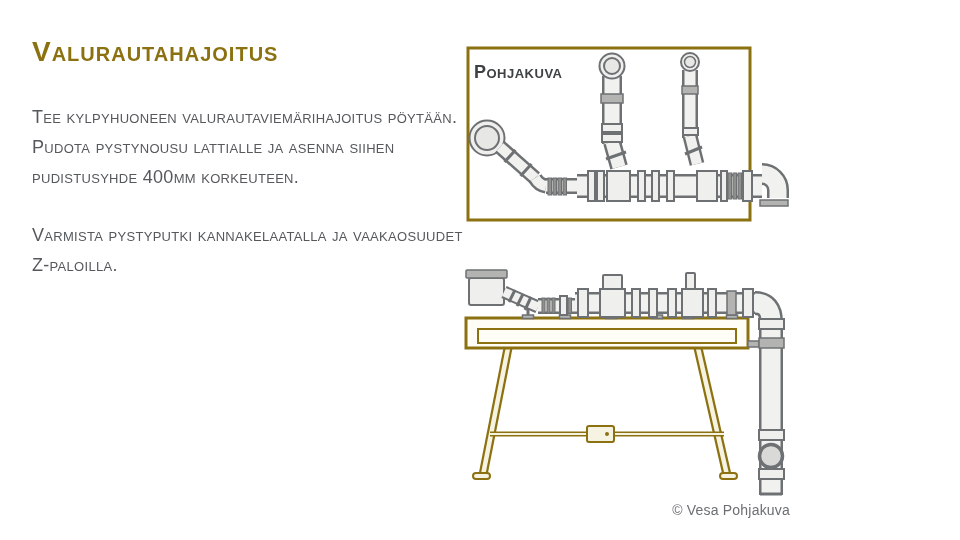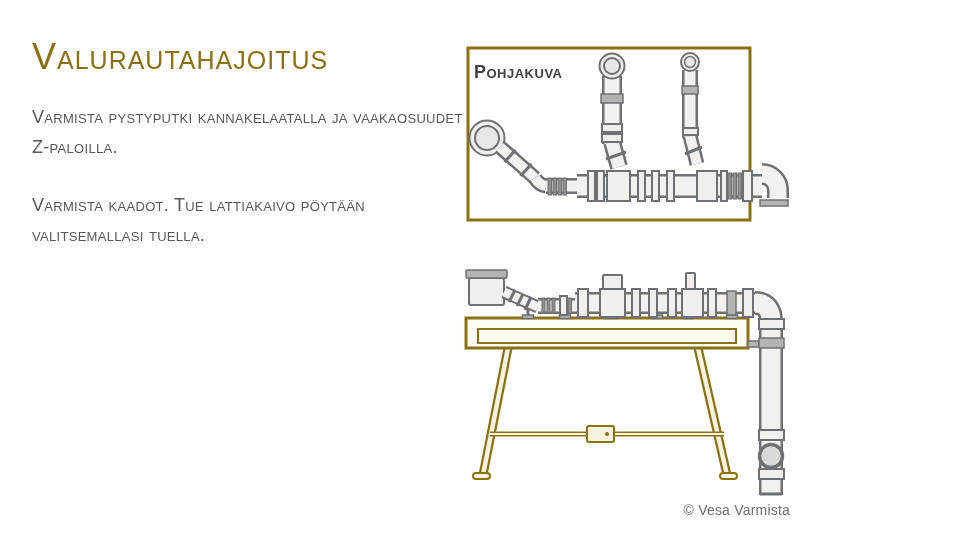--- a/index.html
+++ b/index.html
@@ -2,21 +2,21 @@
 <html><head>
 <meta charset="utf-8">
 <style>
   html,body{margin:0;padding:0;background:#ffffff;}
   .slide{
     position:relative;width:960px;height:540px;background:#ffffff;overflow:hidden;
     font-family:"Liberation Sans",sans-serif;
   }
   .title{
     position:absolute;left:32px;top:36px;
-    font-size:36px;font-weight:normal;font-variant:small-caps;
+    font-size:28px;font-weight:bold;font-variant:small-caps;
     letter-spacing:1px;color:#8c7110;white-space:nowrap;
   }
   .body-text{position:absolute;left:32px;top:102px;width:440px;}
   .body-text p{
     margin:0 0 28px 0;font-size:18px;line-height:30px;
     font-variant:small-caps;letter-spacing:0.3px;color:#55595c;
   }
   .fig{position:absolute;}
   .fig-top{left:440px;top:40px;width:360px;height:200px;font-weight:bold;}
   .fig-bottom{left:440px;top:262px;width:360px;height:258px;}
@@ -41,22 +41,22 @@
   .wood-fit{fill:#f7f3e3;stroke:#8c7110;stroke-width:2;}
 </style>
 </head>
 <body>
 
 <div class="slide">
 
   <div class="title">Valurautahajoitus</div>
 
   <div class="body-text">
+    <p>Tee kylpyhuoneen valurautaviemärihajoitus pöytään. Pudota pystynousu lattialle ja asenna siihen pudistusyhde 400mm korkeuteen.</p>
     <p>Varmista pystyputki kannakelaatalla ja vaakaosuudet Z-paloilla.</p>
-    <p>Varmista kaadot. Tue lattiakaivo pöytään valitsemallasi tuella.</p>
   </div>
 
   <div class="fig fig-top">
     <svg width="360" height="200" viewBox="0 0 360 200">
 
       <rect x="28" y="8" width="282" height="172" fill="none" stroke="#8c7110" stroke-width="3"></rect>
       <text x="34" y="38" class="plan-label">Pohjakuva</text>
 
       <g>
         <circle cx="47" cy="98" r="17.5" class="fit" stroke-width="3"></circle>
@@ -213,15 +213,15 @@
         <rect x="308" y="79" width="11" height="6" class="fitd"></rect>
         <rect x="319" y="76" width="25" height="10" class="fitd"></rect>
         <rect x="319" y="168" width="25" height="10" class="fit"></rect>
         <circle cx="331" cy="194" r="11.5" fill="#d9d9d7" stroke="#6e7173" stroke-width="3.5"></circle>
         <rect x="319" y="207" width="25" height="10" class="fit"></rect>
         <path class="tick" stroke-width="2.5" d="M320,232 H342"></path>
       </g>
     </svg>
   </div>
 
-  <div class="credit">© Vesa Varmista</div>
+  <div class="credit">© Vesa Pohjakuva</div>
 
 </div>
 
 </body></html>

